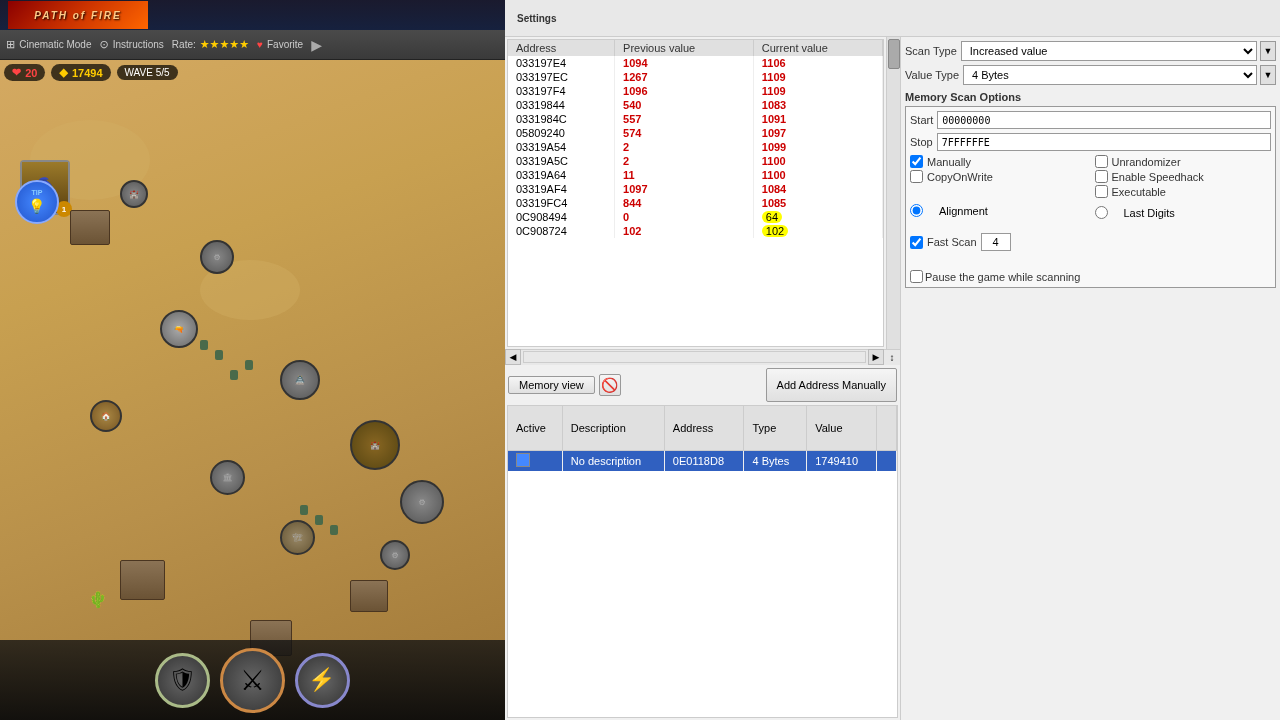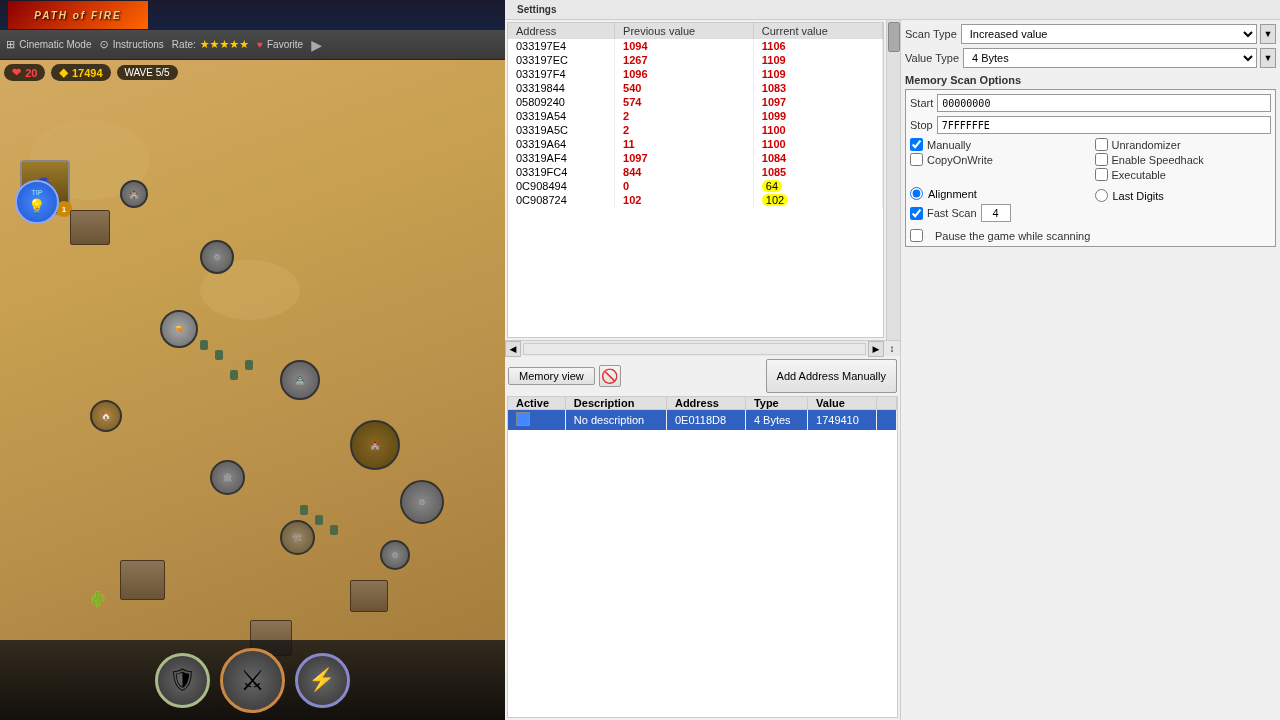--- a/index.html
+++ b/index.html
@@ -235,21 +235,21 @@
     .ce-panel {
       flex: 1;
       height: 720px;
       background: #f0f0f0;
       display: flex;
       flex-direction: column;
     }
 
     .ce-title-bar {
       background: #e8e8e8;
-      height: 20px;
+      height: 37px;
       display: flex;
       align-items: center;
       justify-content: flex-end;
       padding: 0 8px;
       border-bottom: 1px solid #ccc;
     }
 
     .ce-title-text {
       font-size: 10px;
       color: #333;
@@ -394,43 +394,43 @@
 
     .radio-group {
       display: flex;
       flex-direction: column;
       gap: 2px;
     }
 
     .radio-item {
       display: flex;
       align-items: flex-end;
-      gap: 5px;
+      gap: 16px;
       font-size: 11px;
     }
 
     .fast-scan-row {
       display: flex;
       align-items: center;
       gap: 4px;
-      margin: 4px 0;
+      margin: 16px 0;
     }
 
     .fast-input {
       width: 30px;
       height: 18px;
       border: 1px solid #999;
       text-align: center;
       font-size: 11px;
     }
 
     .pause-row {
       display: flex;
       align-items: center;
-      gap: 12px;
+      gap: 2px;
       margin-top: 3px;
     }
 
     .memory-view-btn-row {
       display: flex;
       align-items: center;
       padding: 3px;
       gap: 4px;
     }
 
@@ -481,24 +481,24 @@
       border-collapse: collapse;
       font-size: 11px;
     }
 
     .addr-table thead tr {
       background: #e0e0e0;
       border-bottom: 1px solid #ccc;
     }
 
     .addr-table th {
-      padding: 0 8px;
+      padding: 16px 8px;
       text-align: left;
       border-right: 1px solid #ccc;
-      font-weight: bold;
+      font-weight: normal;
     }
 
     .addr-table td {
       padding: 2px 8px;
       border-right: 1px solid #eee;
     }
 
     .addr-table tr.addr-selected {
       background: #3060c0;
       color: #fff;
@@ -750,20 +750,25 @@
     </tr>
                   <tr>
       <td class="addr-col">033197F4</td>
       <td class="prev-col">1096</td>
       <td><span class="curr-col">1109</span></td>
     </tr>
                   <tr>
       <td class="addr-col">03319844</td>
       <td class="prev-col">540</td>
       <td><span class="curr-col">1083</span></td>
+    </tr>
+                  <tr>
+      <td class="addr-col">0331984C</td>
+      <td class="prev-col">557</td>
+      <td><span class="curr-col">1091</span></td>
     </tr>
                   <tr>
       <td class="addr-col">05809240</td>
       <td class="prev-col">574</td>
       <td><span class="curr-col">1097</span></td>
     </tr>
                   <tr>
       <td class="addr-col">03319A54</td>
       <td class="prev-col">2</td>
       <td><span class="curr-col">1099</span></td>

